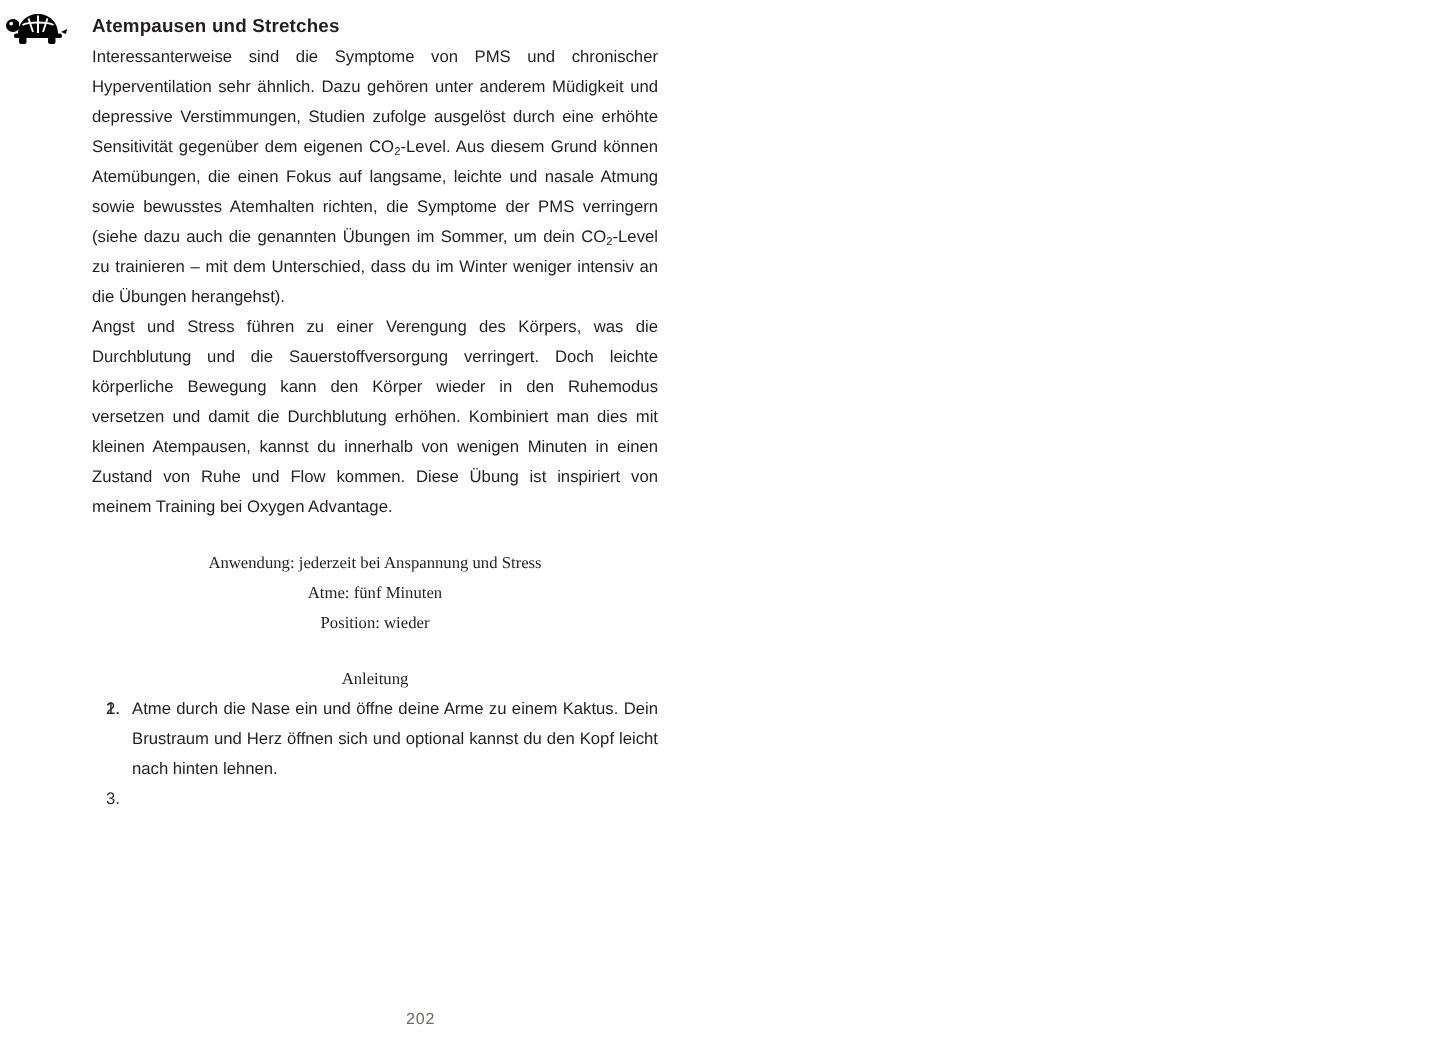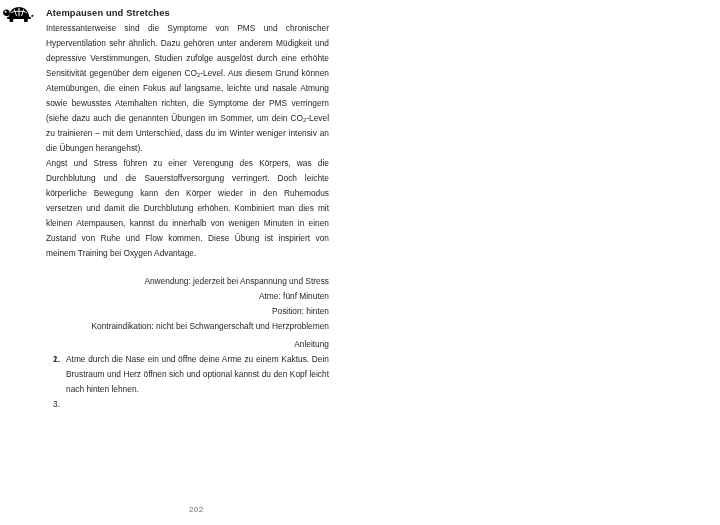--- a/index.html
+++ b/index.html
@@ -49,21 +49,22 @@
     letter-spacing: 0.1px;
     text-align: left;
   }
   p.body {
     margin: 0;
     text-align: justify;
   }
 
   .meta-line {
     margin: 0;
-    text-align: right;
+    text-align: center;
+    font-family: Liberation Serif, serif;
   }
 
   
   ol.steps {
     margin: 0;
     padding: 0;
     list-style: none;
   }
   ol.steps > li {
     position: relative;
@@ -82,21 +83,21 @@
 
   
   .folio {
     position: absolute;
     bottom: 11px;
     font-size: 8px;
     color: #6e6a68;
     font-family: "Liberation Sans", sans-serif;
     letter-spacing: 0.4px;
   }
-  .folio-left  { left: 189px; }
+  .folio-left  { left: 203px; }
 
   
   .turtle {
     position: absolute;
     width: 32px;
     height: 24px;
   }
   .turtle svg { display: block; width: 32px; height: 24px; }
   .turtle-left  { left: 2px;  top: 1px; }
 
@@ -135,24 +136,23 @@
 
     <div class="col col-left">
       <h2 class="section-title">Atempausen und Stretches</h2>
 
       <p class="body"><span>Interessanterweise sind die Symptome von PMS und chronischer Hyperventilation sehr ähnlich. Dazu gehören unter anderem Müdigkeit und depressive Verstimmungen, Studien zufolge ausgelöst durch eine erhöhte Sensitivität gegenüber dem eigenen CO<sub>2</sub>-Level. Aus diesem Grund können Atemübungen, die einen Fokus auf langsame, leichte und nasale Atmung sowie bewusstes Atemhalten richten, die Symptome der PMS verringern (siehe dazu auch die genannten Übungen im Sommer, um dein CO<sub>2</sub>-Level zu trainieren – mit dem Unterschied, dass du im Winter weniger intensiv an die Übungen herangehst).</span></p>
 
       <p class="body">Angst und Stress führen zu einer Verengung des Körpers, was die Durchblutung und die Sauerstoffversorgung verringert. Doch leichte körperliche Bewegung kann den Körper wieder in den Ruhemodus versetzen und damit die Durchblutung erhöhen. Kombiniert man dies mit kleinen Atempausen, kannst du innerhalb von wenigen Minuten in einen Zustand von Ruhe und Flow kommen. Diese Übung ist inspiriert von meinem Training bei Oxygen Advantage.</p>
 
       <p class="meta-line" style="margin-top:13px">Anwendung: jederzeit bei Anspannung und Stress</p>
       <p class="meta-line">Atme: fünf Minuten</p>
-      <p class="meta-line">Position: hinten</p>
-      <p class="meta-line">Kontraindikation: nicht bei Schwangerschaft und Herzproblemen</p>
+      <p class="meta-line">Position: wieder</p>
 
-      <p class="meta-line" style="margin-top:3px">Anleitung</p>
+      <p class="meta-line" style="margin-top:13px">Anleitung</p>
 
       <ol class="steps">
         <li>
           <span class="num">1.</span>
         </li>
         <li>
           <span class="num">2.</span>
           <span>Atme durch die Nase ein und öffne deine Arme zu einem Kaktus. Dein Brustraum und Herz öffnen sich und optional kannst du den Kopf leicht nach hinten lehnen.</span>
         </li>
         <li>

